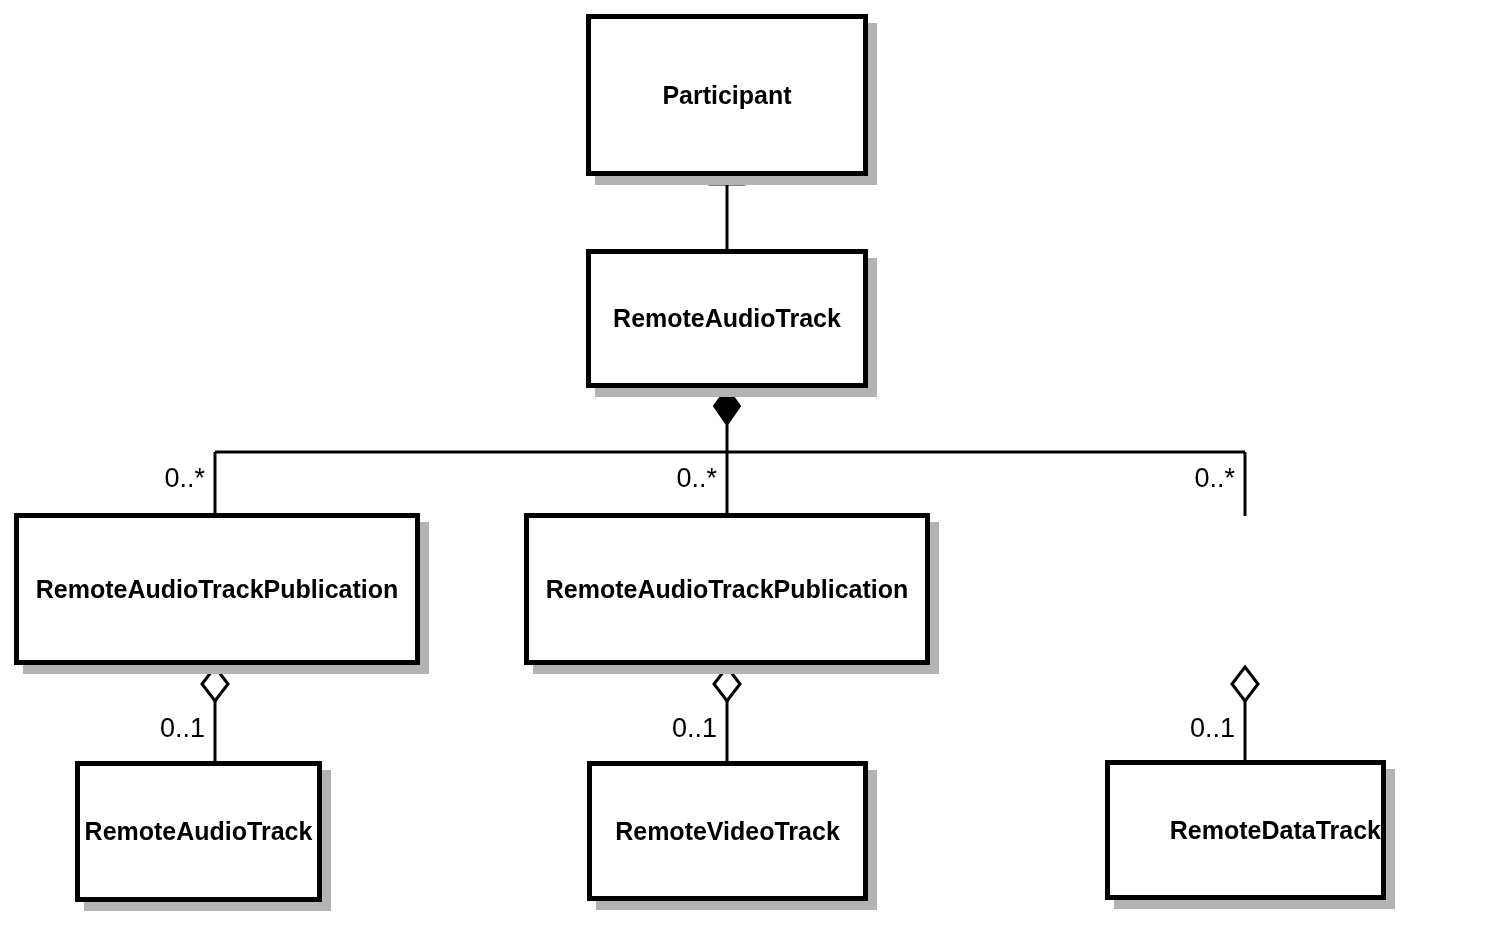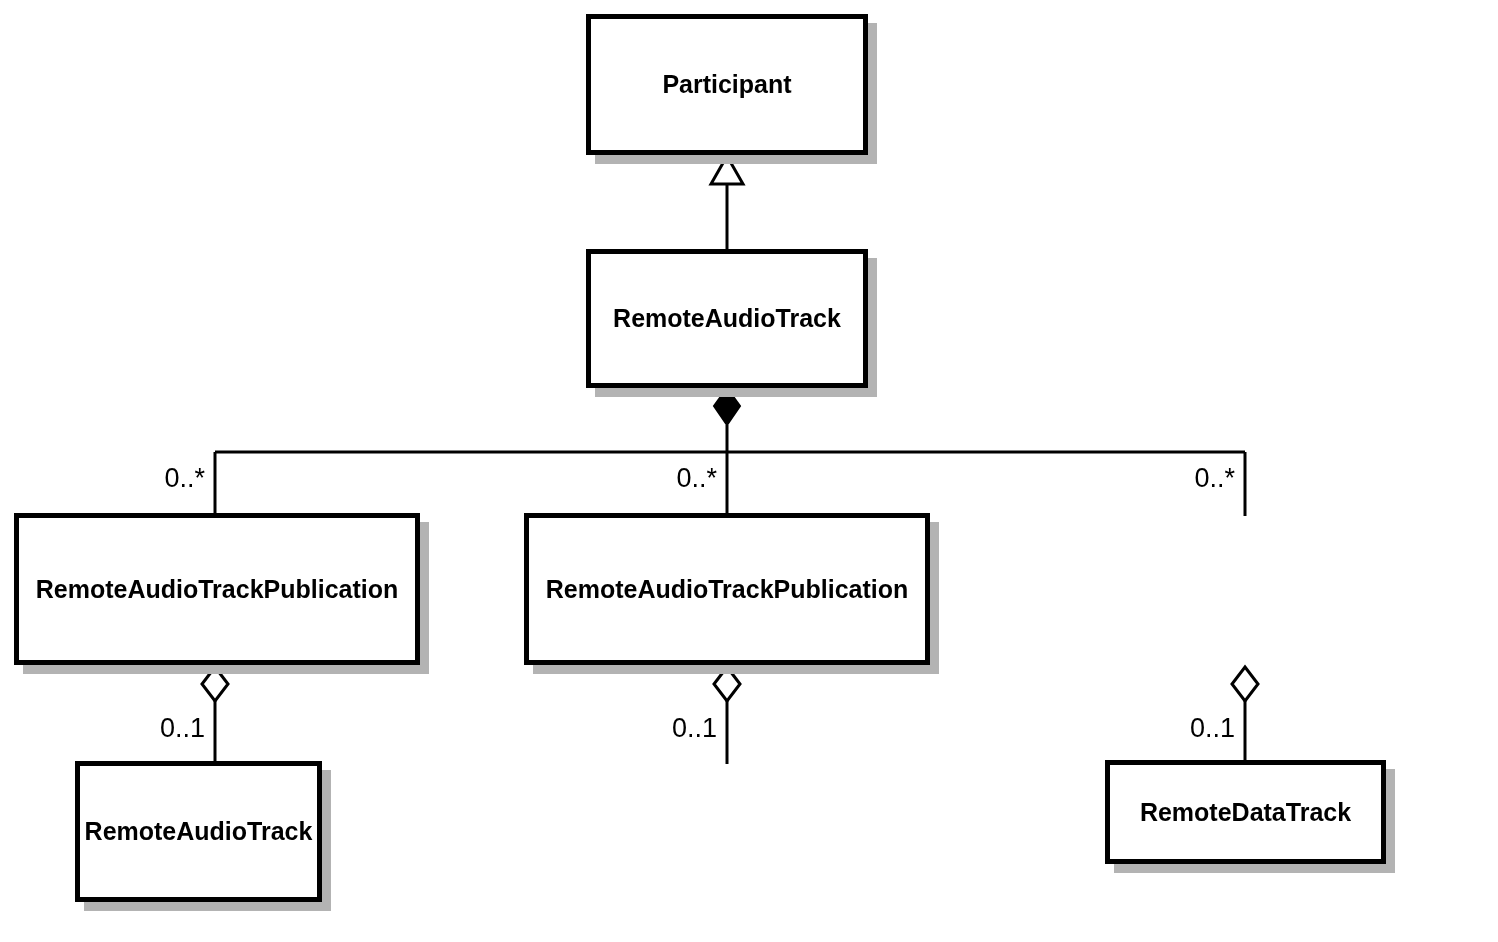--- a/index.html
+++ b/index.html
@@ -38,28 +38,28 @@
   .mult{
     position:absolute;z-index:2;
     width:100px;
     font-size:27px;
     line-height:1.1;
     color:var(--text);
     text-align:right;
     white-space:nowrap;
   }
   
-  #box-participant        {left:586px; top:14px;  width:282px; height:141px;}
+  #box-participant        {left:586px; top:14px;  width:282px; height:162px;}
   #box-remote-participant {left:586px; top:249px; width:282px; height:139px;}
   #box-pub-0              {left:14px;  top:513px; width:406px; height:152px;}
   #box-pub-1              {left:524px; top:513px; width:406px; height:152px;}
   #box-pub-2              {left:1044px;top:513px; width:406px; height:152px;}
   #box-track-0            {left:75px;  top:761px; width:247px; height:141px;}
   #box-track-1            {left:587px; top:761px; width:281px; height:140px;}
-  #box-track-2            {left:1105px;top:760px; width:281px; height:104px;}
+  #box-track-2            {left:1105px;top:760px; width:281px; height:140px;justify-content:flex-end;}
   
   #mult-comp-0 {left:105px;  top:464px;}
   #mult-comp-1 {left:617px;  top:464px;}
   #mult-comp-2 {left:1135px; top:464px;}
   #mult-agg-0  {left:105px;  top:714px;}
   #mult-agg-1  {left:617px;  top:714px;}
   #mult-agg-2  {left:1135px; top:714px;}
 </style>
 </head>
 <body>
@@ -102,20 +102,23 @@
 
   <div class="uml-box" id="box-pub-1">
     <span class="cls-name">RemoteAudioTrackPublication</span>
   </div>
 
 
   <div class="uml-box" id="box-track-0">
     <span class="cls-name">RemoteAudioTrack</span>
   </div>
 
+  <div class="uml-box" id="box-track-1">
+    <span class="cls-name">RemoteVideoTrack</span>
+  </div>
 
   <div class="uml-box" id="box-track-2">
     <span class="cls-name">RemoteDataTrack</span>
   </div>
 
   <div class="mult" id="mult-comp-0">0..*</div>
   <div class="mult" id="mult-comp-1">0..*</div>
   <div class="mult" id="mult-comp-2">0..*</div>
   <div class="mult" id="mult-agg-0">0..1</div>
   <div class="mult" id="mult-agg-1">0..1</div>

